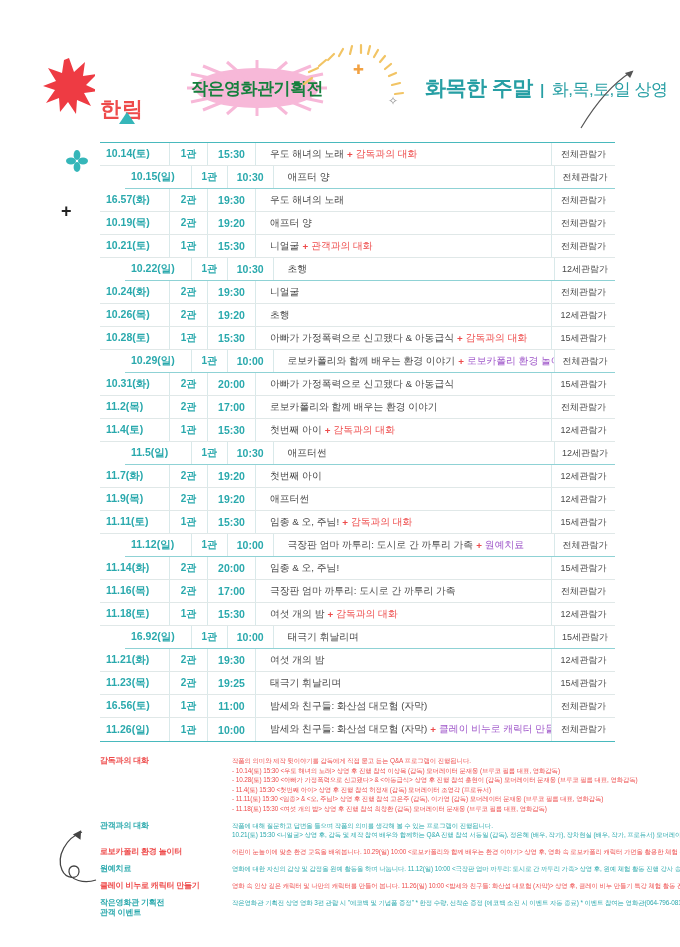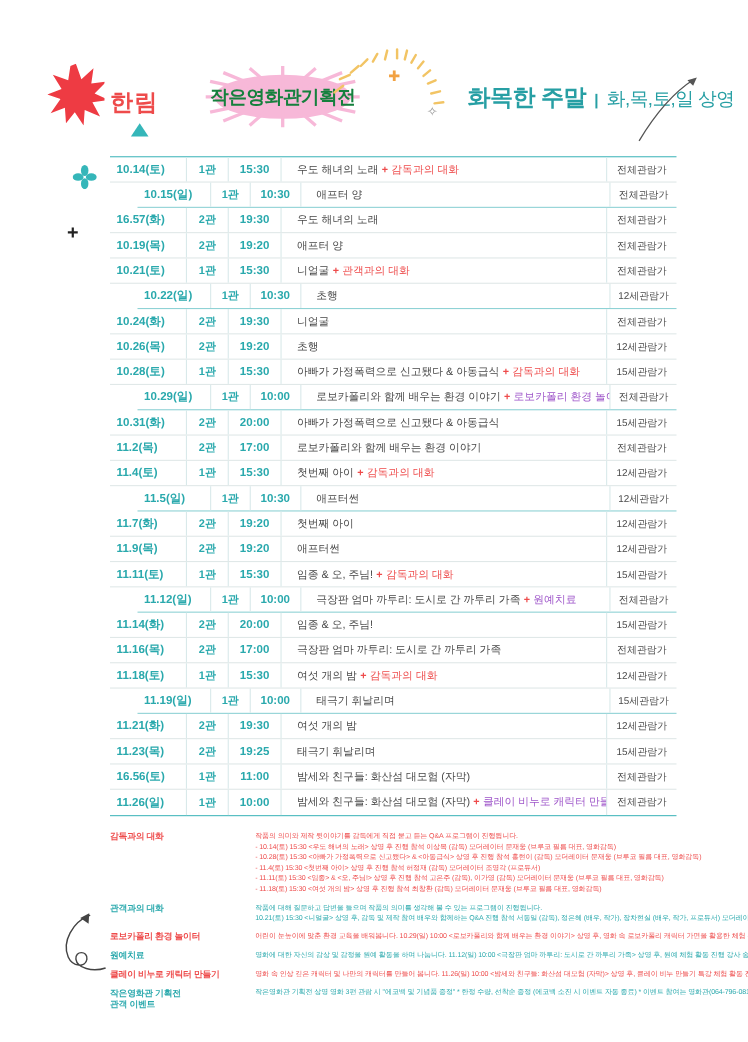--- a/index.html
+++ b/index.html
@@ -3,21 +3,21 @@
 <meta charset="utf-8">
 <style>
   * { margin:0; padding:0; box-sizing:border-box; }
   html,body { background:#ffffff; }
   body { font-family:"Liberation Sans","DejaVu Sans",sans-serif; }
   .page {
     position:relative; width:680px; height:947px; background:#ffffff;
     overflow:hidden; margin:0 auto;
   }
   
-  .brand { position:absolute; left:100px; top:79px; font-size:21px; font-weight:800;
+  .brand { position:absolute; left:100px; top:95px; font-size:21px; font-weight:800;
            color:#ee4b4b; letter-spacing:1px; }
   .tri { position:absolute; left:119px; top:112px; width:0; height:0;
          border-left:8px solid transparent; border-right:8px solid transparent;
          border-bottom:12px solid #35b6b9; }
   .starburst-red { position:absolute; left:43px; top:58px; }
   .pink-burst { position:absolute; left:183px; top:60px; }
   .fest-title { position:absolute; left:186px; top:77px; width:142px; text-align:center;
                 font-size:17px; font-weight:800; color:#15803d; letter-spacing:-0.5px; }
   .subtitle { position:absolute; left:425px; top:74px; white-space:nowrap; color:#279fa4; }
   .subtitle .big { font-size:21px; font-weight:800; letter-spacing:-0.5px; }
@@ -359,21 +359,21 @@
         <div class="c c-scr">1관</div>
         <div class="c c-time">15:30</div>
         <div class="c c-title">
           <span>여섯 개의 밤</span>
           <span class="plus">+</span>
           <span class="prog-red">감독과의 대화</span>
         </div>
         <div class="c c-rate">12세관람가</div>
       </div>
       <div class="row weekend">
-        <div class="c c-date">11.19(일)</div>
+        <div class="c c-date">16.92(일)</div>
         <div class="c c-scr">1관</div>
         <div class="c c-time">10:00</div>
         <div class="c c-title">
           <span>태극기 휘날리며</span>
         </div>
         <div class="c c-rate">15세관람가</div>
       </div>
       <div class="row">
         <div class="c c-date">11.21(화)</div>
         <div class="c c-scr">2관</div>

